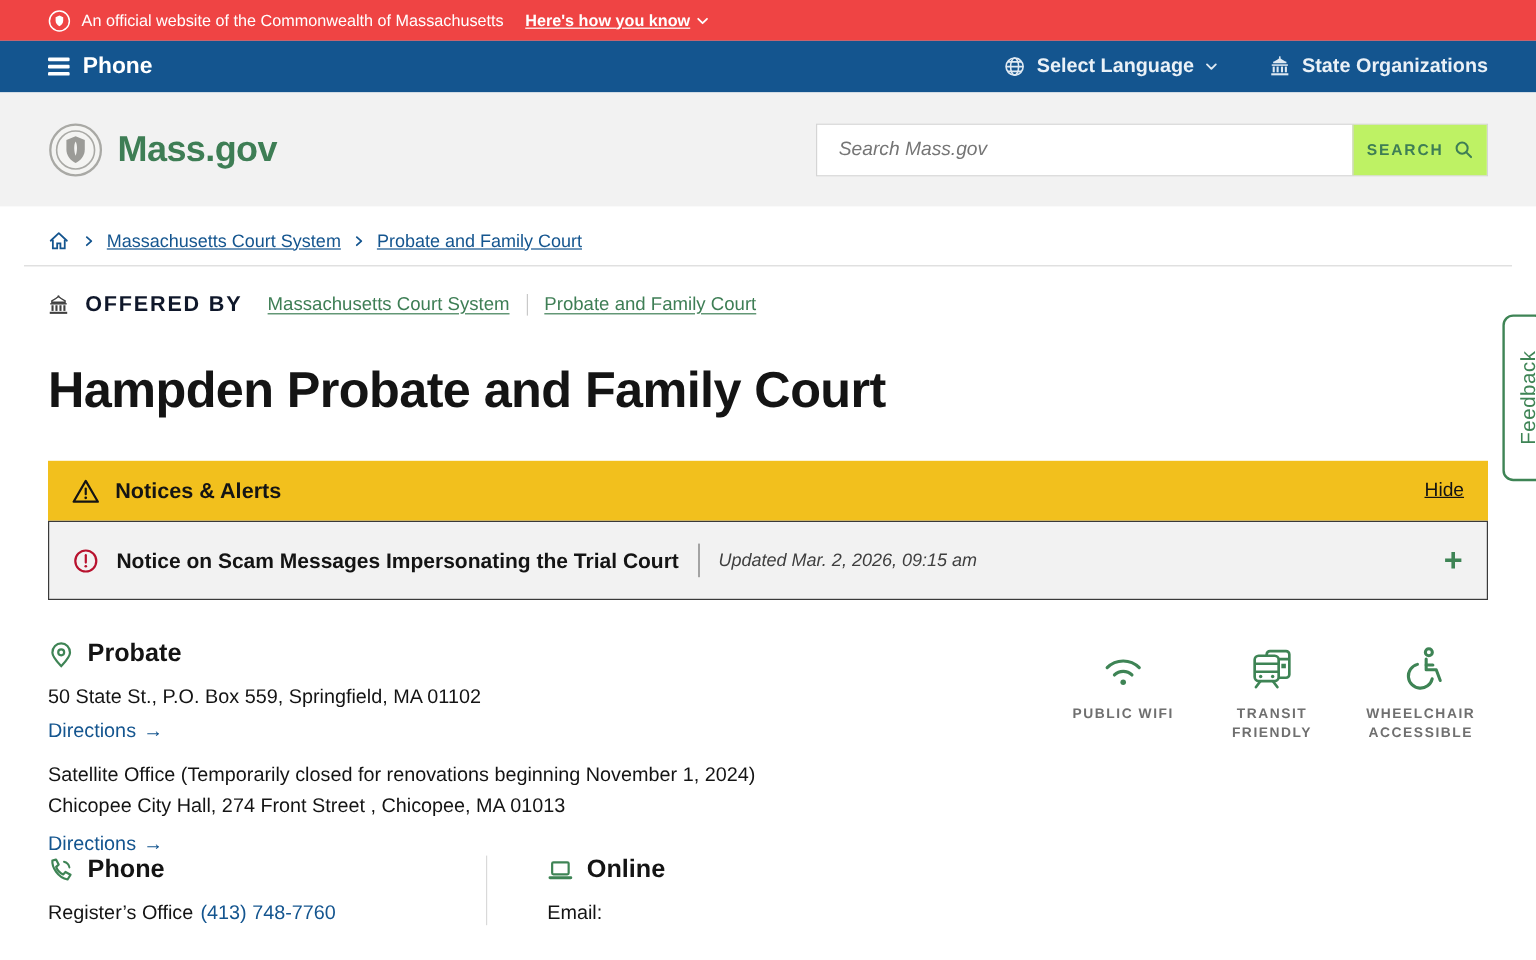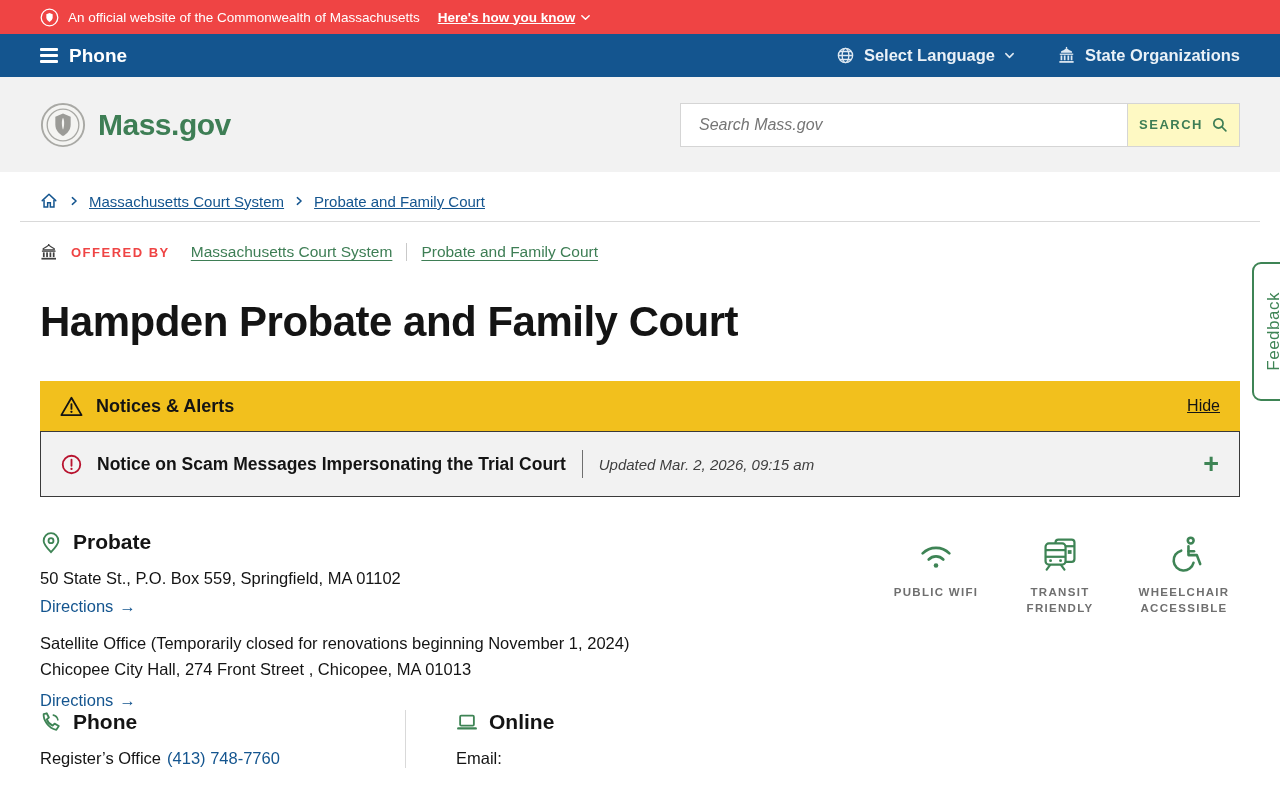--- a/index.html
+++ b/index.html
@@ -47,21 +47,21 @@
   .search-wrap {
     margin-left: auto; width: 560px; height: 44px; display: flex;
     background: #fff; border: 1px solid #d5d5d5;
   }
   .search-input {
     flex: 1; border: none; outline: none; padding: 0 18px;
     font-size: 16px; font-style: italic; color: #444;
     font-family: "Liberation Sans", sans-serif; background: transparent;
   }
   .search-btn {
-    width: 112px; border: none; border-left: 1px solid #d5d5d5; background: #fef9c3;
+    width: 112px; border: none; border-left: 1px solid #d5d5d5; background: #bef264;
     color: #3e7e55; font-weight: bold; font-size: 13px; letter-spacing: 1.5px;
     display: flex; align-items: center; justify-content: center; gap: 8px; cursor: pointer;
     font-family: "Liberation Sans", sans-serif;
   }
   .search-btn svg { width: 17px; height: 17px; }
 
   
   .content { padding: 0 40px; }
 
   .breadcrumb {
@@ -69,21 +69,21 @@
     font-size: 15px; color: #14558f;
   }
   .breadcrumb a { color: #14558f; text-decoration: underline; cursor: pointer; }
   .crumb-sep { width: 10px; height: 10px; display: inline-flex; }
   .home-icon { width: 19px; height: 18px; display: inline-flex; cursor: pointer; }
 
   .rule { border: none; border-top: 1px solid #d9d9d9; margin: 11px -20px 0 -20px; }
 
   .offered { margin-top: 21px; display: flex; align-items: center; font-size: 15.5px; }
   .offered .gov-icon { width: 18px; height: 16px; display: inline-flex; margin-right: 13px; }
-  .offered-label { font-size: 13px; letter-spacing: 1.5px; color: #ef4444; margin-right: 21px; font-weight: 600; }
+  .offered-label { font-size: 18px; letter-spacing: 1.5px; color: #0f172a; margin-right: 21px; font-weight: 600; }
   .offered a { color: #3e7e55; text-decoration: underline; text-underline-offset: 3px; cursor: pointer; }
   .offered .pipe { width: 1px; height: 18px; background: #c9c9c9; margin: 0 14px; }
 
   h1.page-title {
     margin-top: 36px; font-size: 42px; font-weight: 700; color: #141414; letter-spacing: -0.5px; line-height: 50px;
   }
 
   
   .alert-block { margin-top: 34px; }
   .alert-header {

